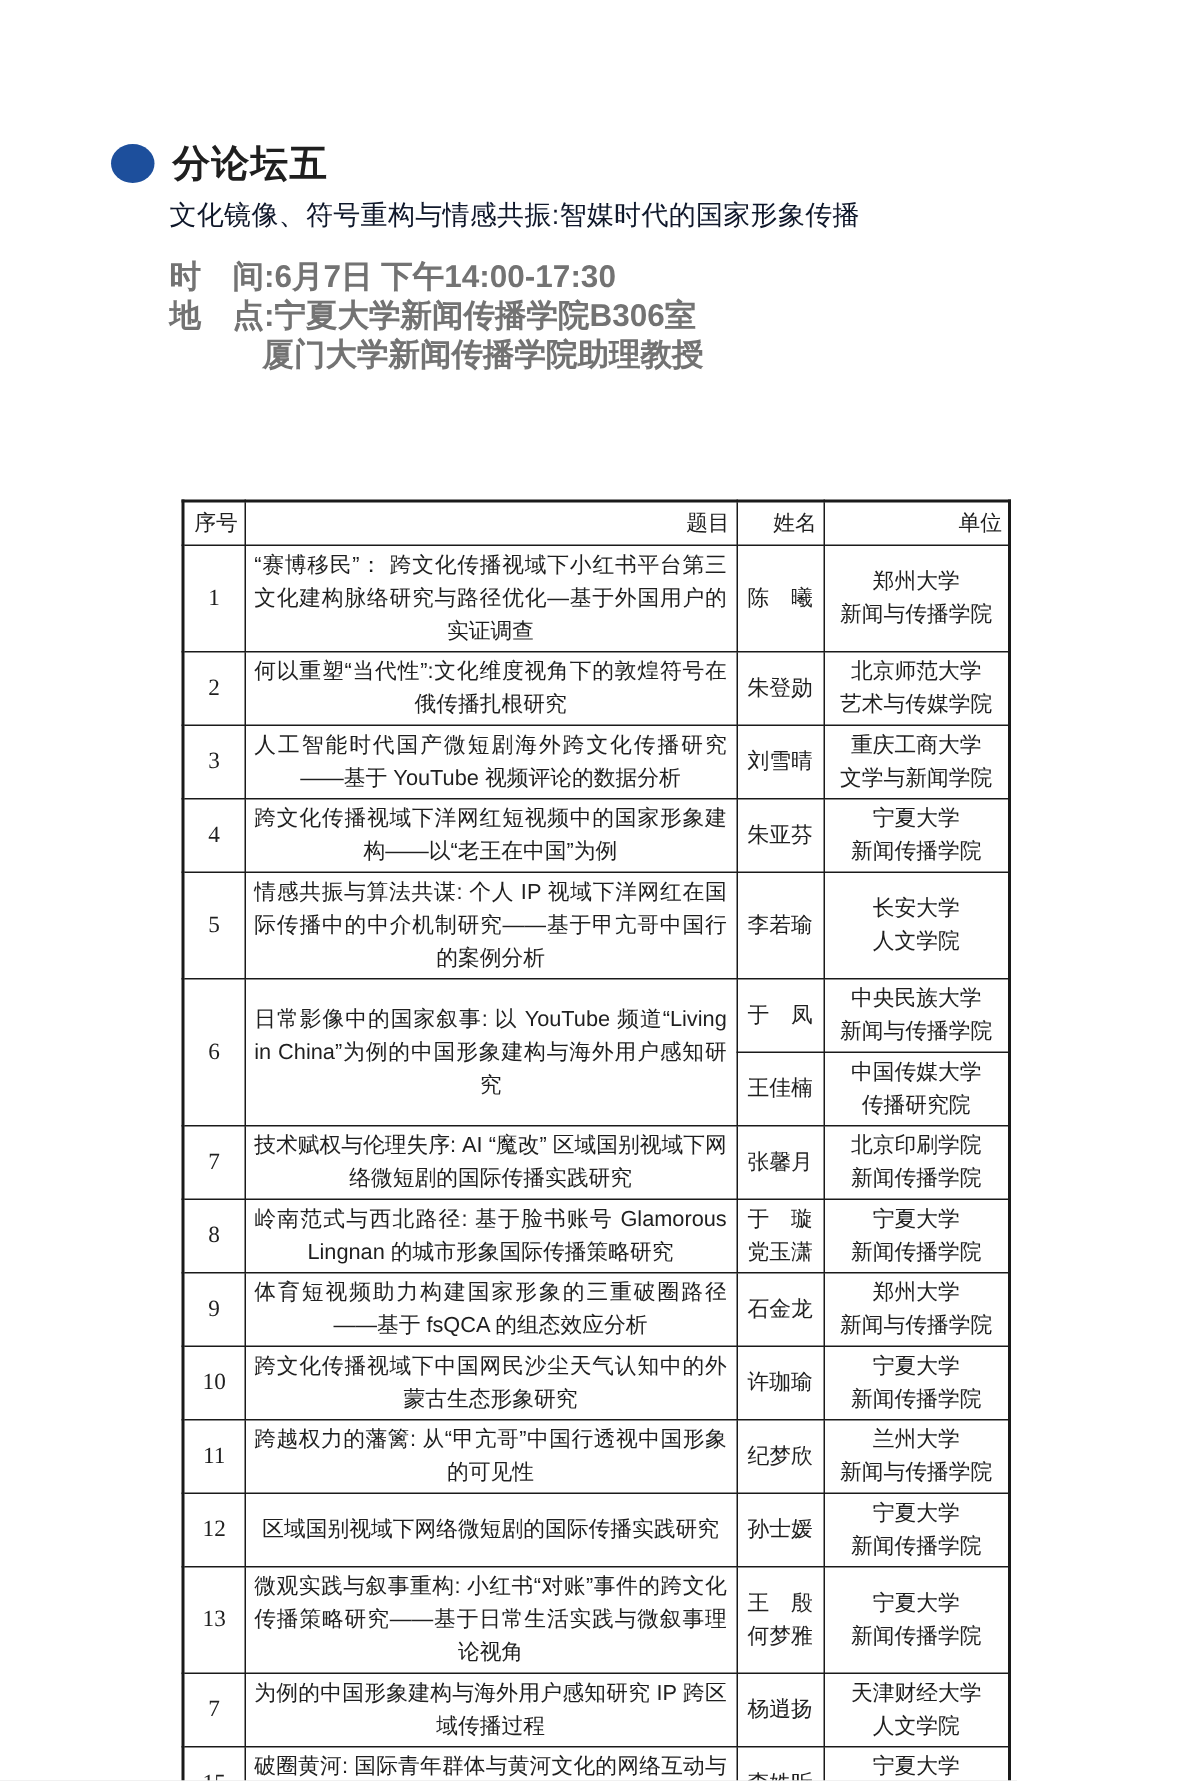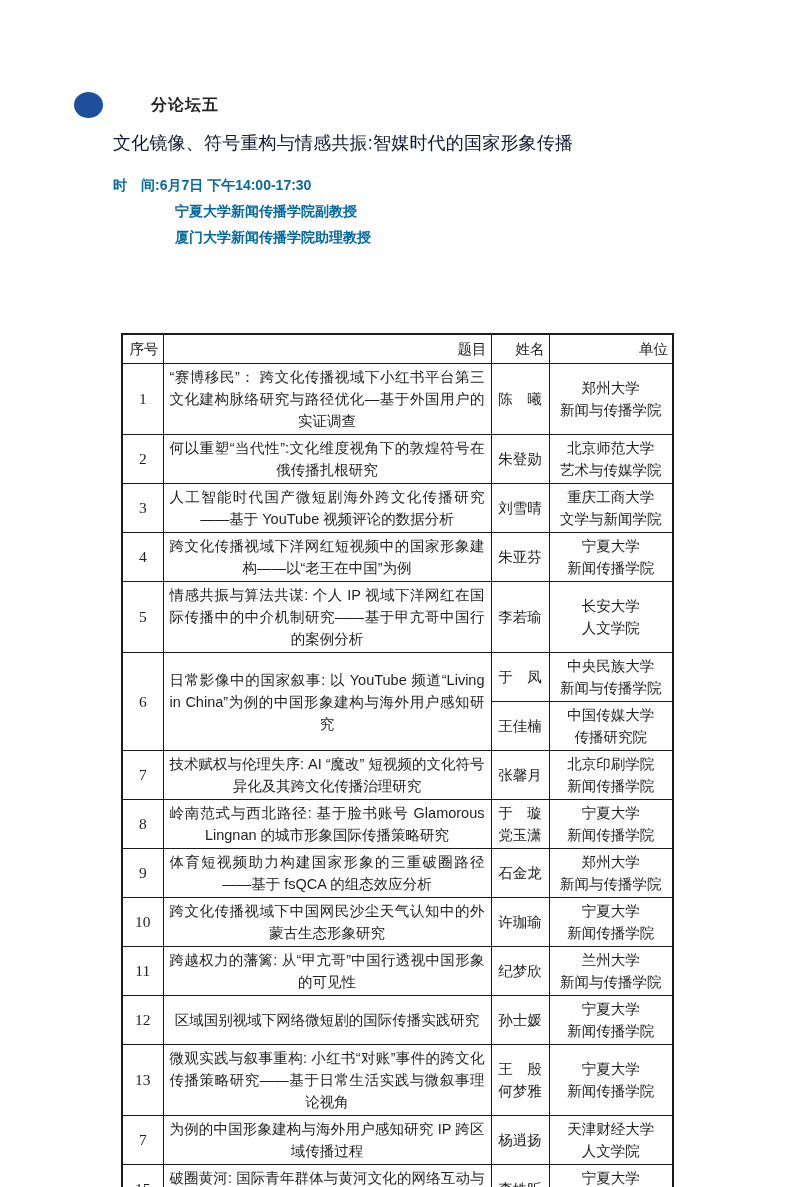--- a/index.html
+++ b/index.html
@@ -14,32 +14,31 @@
   }
   .forum-row {
     position:absolute; left:74px; top:92px;
     display:flex; align-items:center;
   }
   .bullet {
     width:29px; height:26px; border-radius:50%;
     margin-right:12px; flex:0 0 auto;
   }
   .forum-label {
-    font-size:16px; font-weight:700; letter-spacing:1px;
+    font-size:25px; font-weight:700; letter-spacing:1px;
     color:#1f1f1f;
-    margin-left:36px;
   }
   .forum-title {
     position:absolute; left:113px; top:131px;
     font-size:18px; font-weight:400; color:#0f172a;
     letter-spacing:0.2px; white-space:nowrap;
   }
   .meta {
     position:absolute; left:113px; top:172px;
-    font-size:14px; font-weight:700; line-height:26px; color:#0369a1;
+    font-size:21px; font-weight:700; line-height:26px; color:#737373;
   }
   .meta-line { white-space:pre; }
   .meta-line.indent { padding-left:62px; }
   .meta-label { letter-spacing:0; }
   .program {
     position:absolute; left:121px; top:333px;
     width:551px;
     border-collapse:collapse; table-layout:fixed;
     font-size:14.5px; color:#1f1f1f;
     border:2px solid #1a1a1a;
@@ -70,21 +69,21 @@
 <body>
 
 <div class="page">
   <div class="forum-row">
     <span class="bullet" style="background: rgb(29, 79, 156);"></span>
     <span class="forum-label">分论坛五</span>
   </div>
   <div class="forum-title">文化镜像、符号重构与情感共振:智媒时代的国家形象传播</div>
   <div class="meta">
       <div class="meta-line"><span class="meta-label">时　间:</span><span class="meta-value">6月7日 下午14:00-17:30</span></div>
-      <div class="meta-line indent"><span class="meta-value">宁夏大学新闻传播学院副教授</span></div>
+      <div class="meta-line"><span class="meta-label">地　点:</span><span class="meta-value">宁夏大学新闻传播学院B306室</span></div>
       <div class="meta-line indent"><span class="meta-value">厦门大学新闻传播学院助理教授</span></div>
     </div>
   <table class="program">
       <colgroup>
         <col style="width: 41px;">
         <col style="width: 328px;">
         <col style="width: 58px;">
         <col style="width: 124px;">
       </colgroup>
       <thead>
@@ -138,21 +137,21 @@
           <td class="unit-cell">中央民族大学
 新闻与传播学院</td>
         </tr>
         <tr>
           <td class="name-cell">王佳楠</td>
           <td class="unit-cell">中国传媒大学
 传播研究院</td>
         </tr>
         <tr>
           <td class="seq-cell">7</td>
-          <td class="title-cell">技术赋权与伦理失序: AI “魔改” 短视频的文化符号异化及其跨文化传播治理研究</td>
+          <td class="title-cell">技术赋权与伦理失序: AI “魔改” 区域国别视域下网络微短剧的国际传播实践研究</td>
           <td class="name-cell">张馨月</td>
           <td class="unit-cell">北京印刷学院
 新闻传播学院</td>
         </tr>
         <tr>
           <td class="seq-cell">8</td>
           <td class="title-cell">岭南范式与西北路径: 基于脸书账号 Glamorous Lingnan 的城市形象国际传播策略研究</td>
           <td class="name-cell">于　璇
 党玉潇</td>
           <td class="unit-cell">宁夏大学

